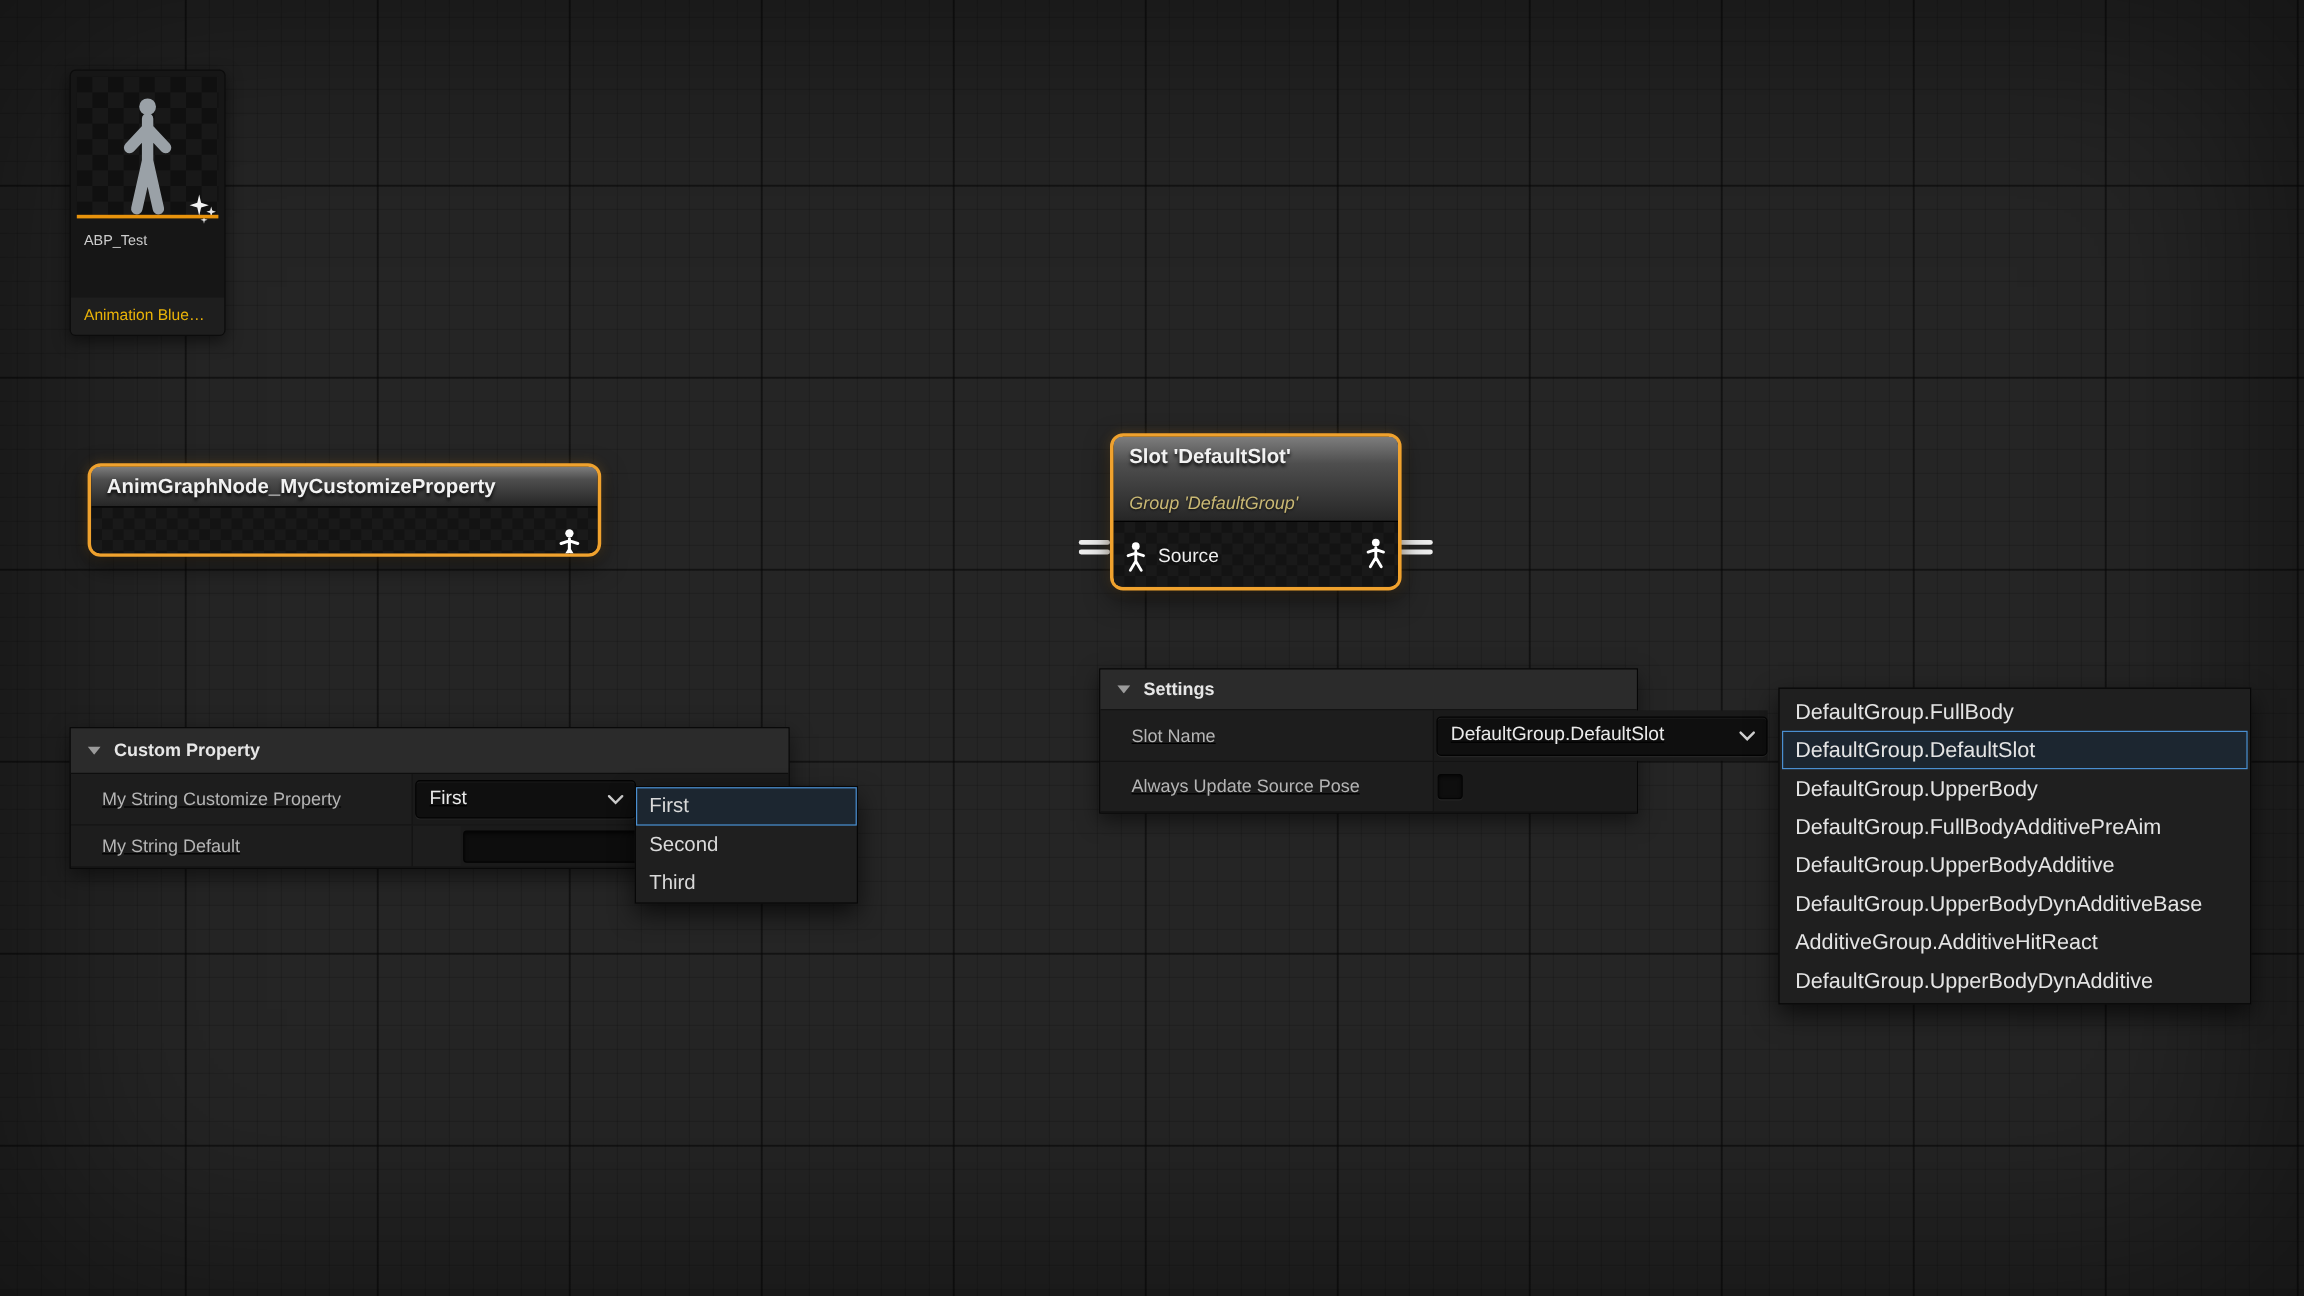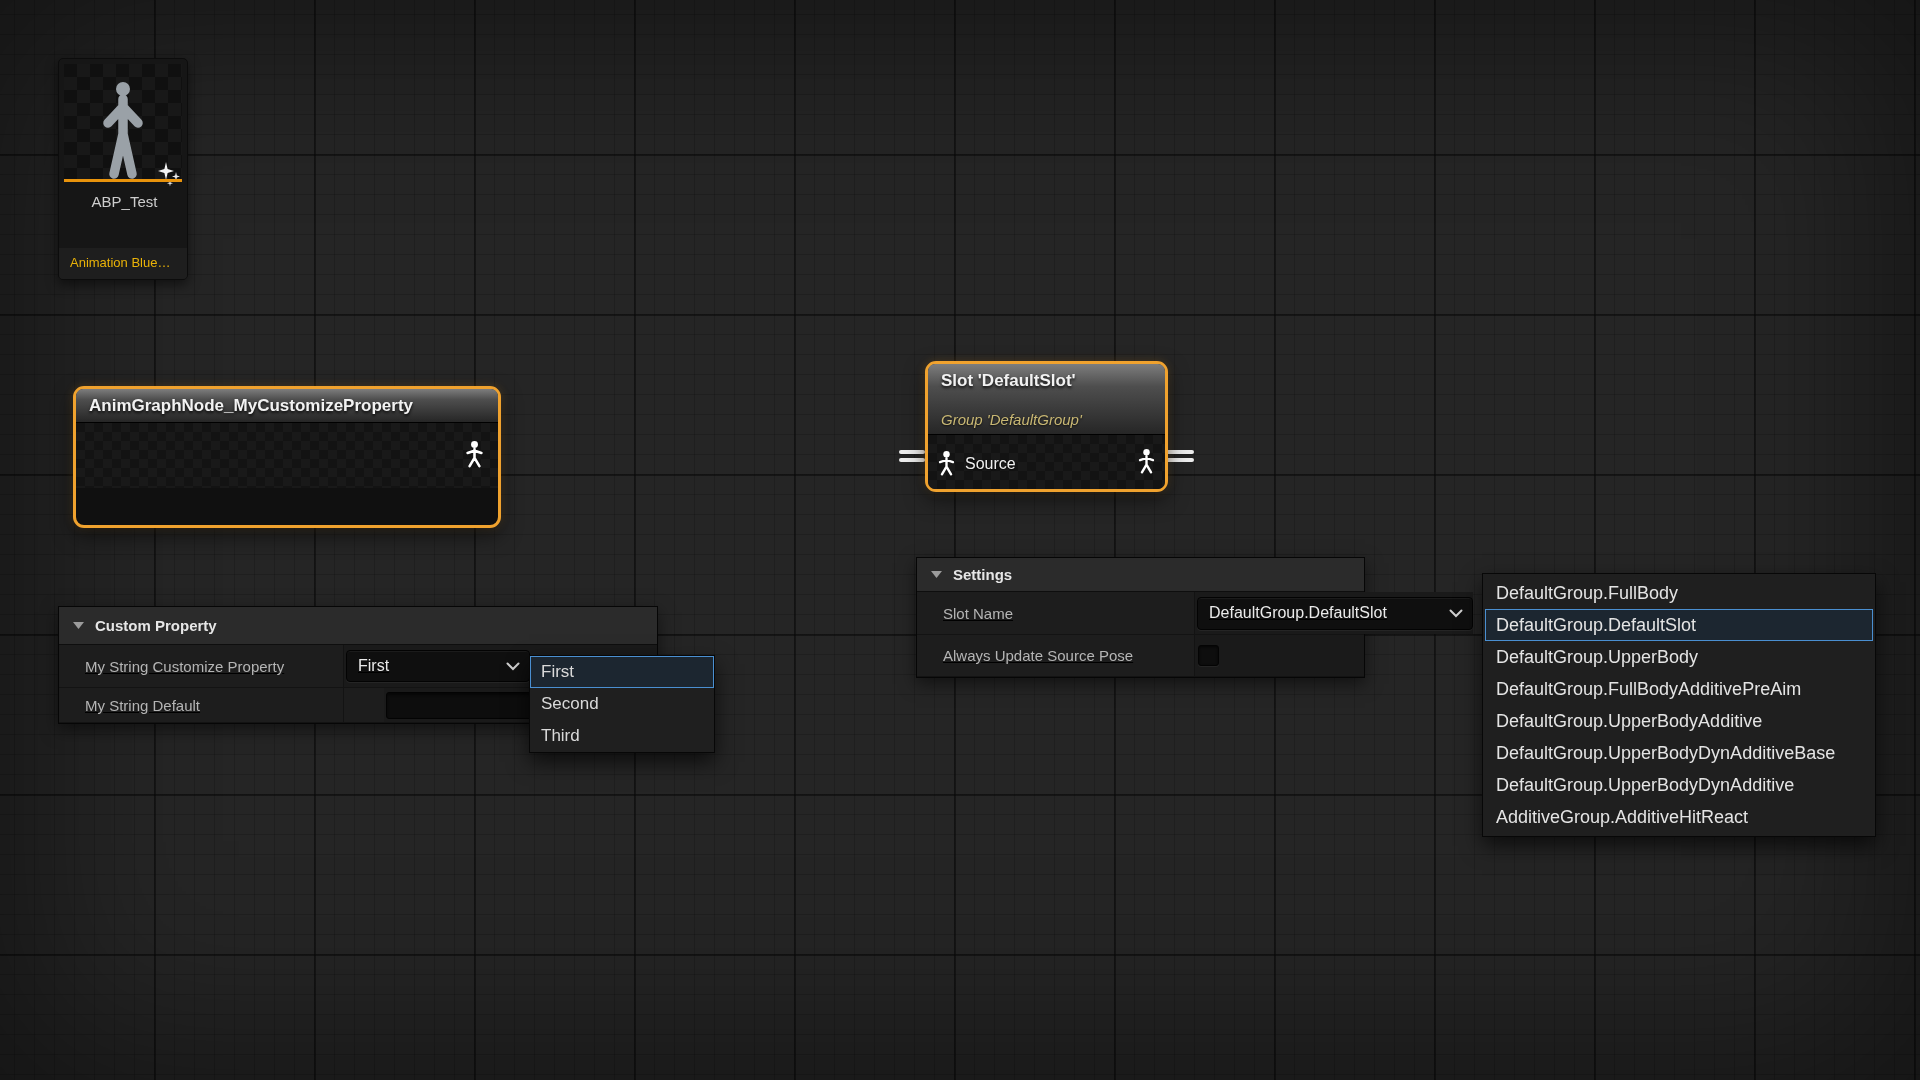--- a/index.html
+++ b/index.html
@@ -42,21 +42,21 @@
   .asset-thumb {
     position: relative;
     margin: 5px 5px 0 5px; height: 118px;
     background-color: #101010;
     background-image: repeating-conic-gradient(rgba(255,255,255,0.035) 0% 25%, transparent 0% 50%);
     background-size: 26px 26px;
     display: flex; align-items: flex-end; justify-content: center;
   }
   .asset-type-bar { position: absolute; left: 0; right: 0; bottom: 0; height: 3px; background: #e8930c; }
   .sparkle { position: absolute; right: -4px; bottom: -10px; }
-  .asset-title { padding: 11px 8px 0 11px; color: #cdcdcd; font-size: 15px; text-align: center; }
+  .asset-title { padding: 11px 8px 0 11px; color: #cdcdcd; font-size: 12px; }
   .asset-footer { margin-top: auto; background: #1e1e1e; color: #eab308; font-size: 13px; padding: 7px 11px 9px 11px; }
 
   
   .node {
     position: absolute;
     border: 3px solid #f0a22e; border-radius: 11px;
     background: #101010;
     box-shadow: 0 8px 20px rgba(0,0,0,0.5), 0 0 10px rgba(240,162,46,0.22);
     overflow: visible; z-index: 12;
   }
@@ -68,21 +68,21 @@
   }
   .node-title { display: block; color: #f2f2f2; font-weight: bold; font-size: 17px; text-shadow: 0 2px 3px rgba(0,0,0,0.85); white-space: nowrap; }
   .node-subtitle { display: block; color: #c9b874; font-style: italic; font-size: 15px; margin-top: 20px; text-shadow: 0 1px 2px rgba(0,0,0,0.7); }
   .node-body {
     position: relative;
     background-color: #131313;
     background-image: repeating-conic-gradient(rgba(255,255,255,0.022) 0% 25%, transparent 0% 50%);
     background-size: 18px 18px;
     height: 100%;
   }
-  .node1 { left: 73px; top: 386px; width: 428px; height: 142px; }
+  .node1 { left: 73px; top: 386px; width: 428px; height: 78px; }
   .node1 .node-body { height: 65px; }
   .node2 { left: 925px; top: 361px; width: 243px; height: 131px; }
   .node2 .node-body { height: 58px; }
 
   .pose-out { position: absolute; right: 13px; top: 17px; cursor: pointer; }
   .pin-row { display: flex; justify-content: space-between; align-items: center; padding: 13px 9px 0 9px; }
   .pin-left { display: flex; align-items: center; gap: 9px; cursor: pointer; }
   .pin-label { color: #efefef; font-size: 16px; text-shadow: 0 1px 2px rgba(0,0,0,0.8); }
 
   .wire-stub { position: absolute; background: #ededed; height: 4px; border-radius: 2px; z-index: 11; }
@@ -301,17 +301,17 @@
     </div>
   </div>
 
   <div class="menu slot-menu">
     <div class="menu-item">DefaultGroup.FullBody</div>
     <div class="menu-item selected">DefaultGroup.DefaultSlot</div>
     <div class="menu-item">DefaultGroup.UpperBody</div>
     <div class="menu-item">DefaultGroup.FullBodyAdditivePreAim</div>
     <div class="menu-item">DefaultGroup.UpperBodyAdditive</div>
     <div class="menu-item">DefaultGroup.UpperBodyDynAdditiveBase</div>
+    <div class="menu-item">AdditiveGroup.AdditiveHitReact</div>
     <div class="menu-item">DefaultGroup.UpperBodyDynAdditive</div>
-    <div class="menu-item">AdditiveGroup.AdditiveHitReact</div>
   </div>
 
 </div>
 
 </body></html>

